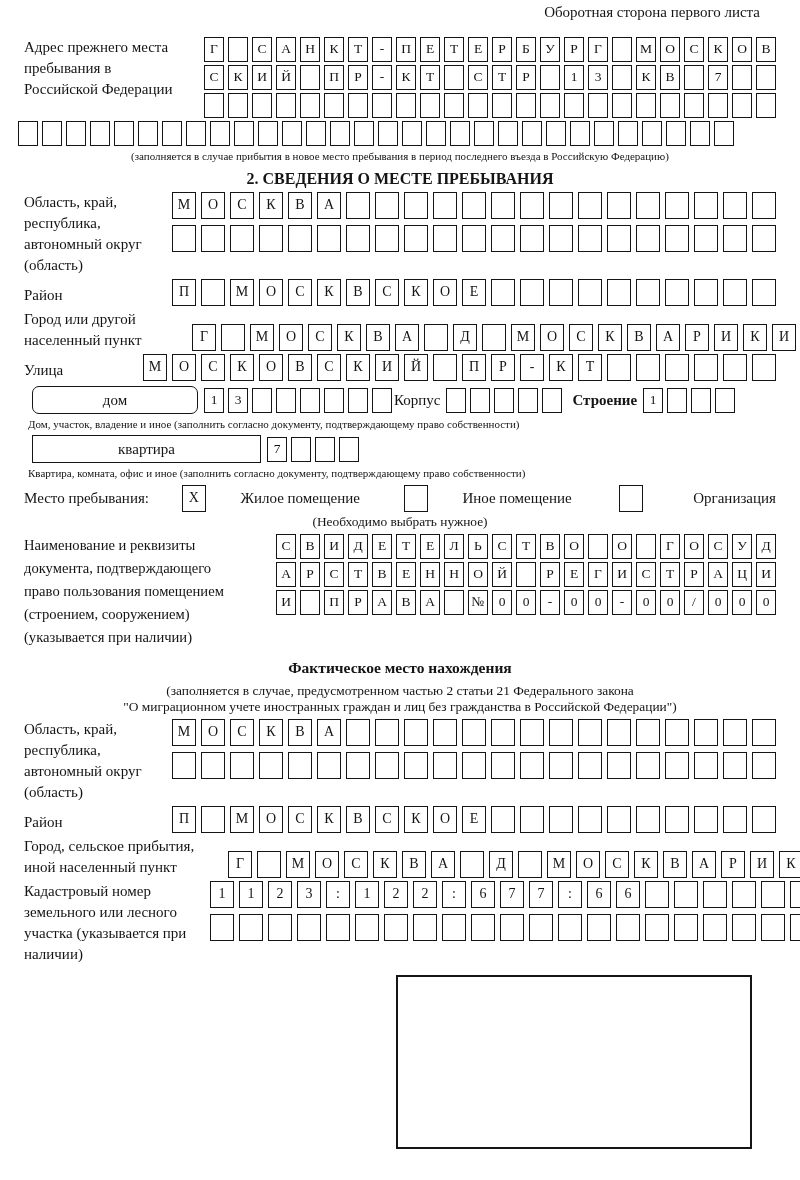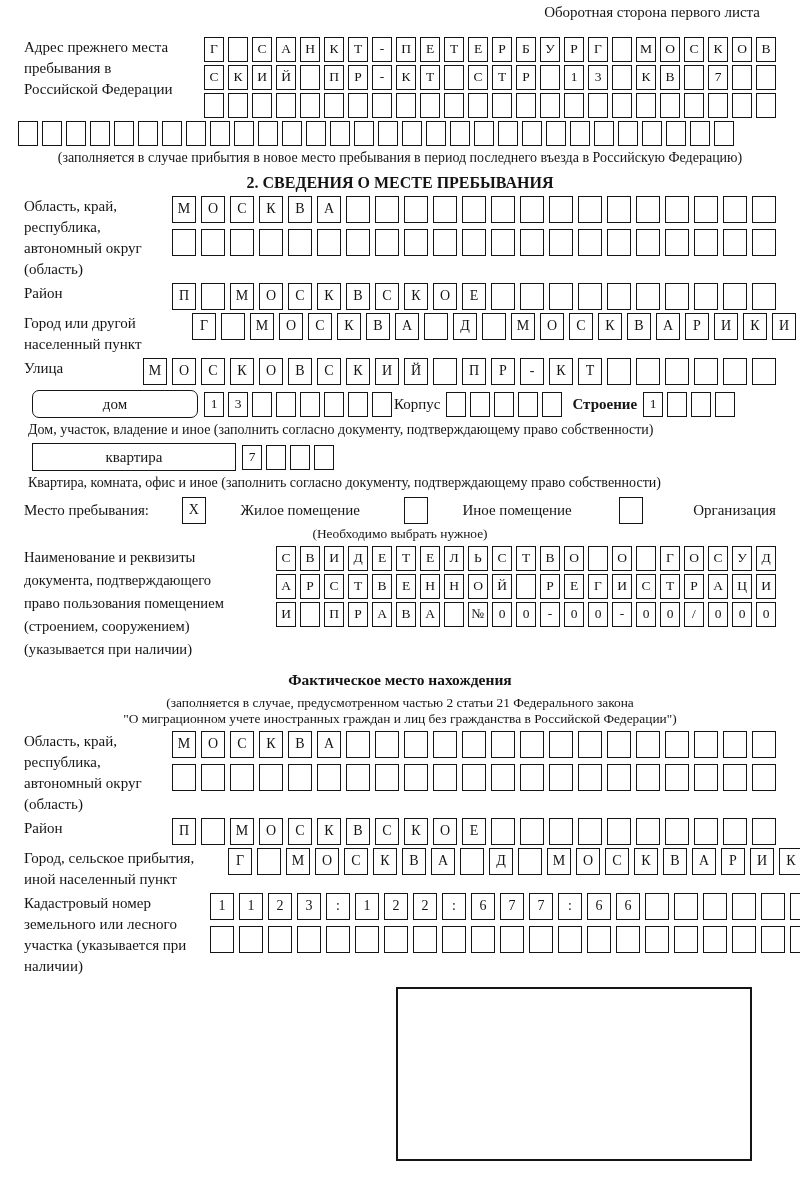--- a/index.html
+++ b/index.html
@@ -15,24 +15,24 @@
   .w190{width:196px;flex:0 0 196px;}
   .w215{width:218px;flex:0 0 218px;line-height:25px;}
   .w170{width:178px;flex:0 0 178px;}
   .cells{display:flex;}
   .cell{box-sizing:border-box;border:1.5px solid #151515;text-align:center;flex:0 0 auto;background:#fff;}
   .sm{gap:4px}
   .sm .cell{width:20px;height:25px;font-size:13.5px;line-height:22px;}
   .md{gap:5px}
   .md .cell{width:24px;height:27px;font-size:14px;line-height:24px;}
   .fullrow{margin-top:3px;justify-content:flex-start;margin-left:-6px;}
-  .caption{font-size:14px;text-align:center;margin:4px 0 2px 0;}
+  .caption{font-size:11px;text-align:center;margin:4px 0 2px 0;}
   .heading{font-size:16px;font-weight:bold;text-align:center;margin:8px 0 4px 0;}
   .heading2{font-size:15.5px;font-weight:bold;text-align:center;margin:10px 0 6px 0;}
-  .field{display:flex;align-items:flex-start;margin:3px 0;}
+  .field{display:flex;align-items:flex-end;margin:3px 0;}
   .field .cells{margin-left:auto;}
   .widebox{box-sizing:border-box;border:1.5px solid #151515;height:28px;display:flex;align-items:center;justify-content:center;font-size:15px;}
   .houserow{display:flex;align-items:center;margin:5px 0 2px 0;}
   .inl{font-size:15px;white-space:nowrap;}
   .cellbox{box-sizing:border-box;border:1.5px solid #151515;width:24px;height:27px;font-size:14px;line-height:24px;text-align:center;flex:0 0 auto;background:#fff;}
   .stayrow{display:flex;align-items:center;margin:6px 0 2px 0;justify-content:space-between;}
   .notectr{font-size:13.4px;text-align:center;margin:2px 0 4px 0;}
   .stampbox{box-sizing:border-box;border:2px solid #151515;width:356px;height:174px;margin:10px 0 6px 372px;background:#fff;}
 </style>
 </head>
@@ -319,21 +319,21 @@
     <div class="cells sm" style="margin-left:6px;">
         <span class="cell filled">1</span>
         <span class="cell"></span>
         <span class="cell"></span>
         <span class="cell"></span>
       </div>
   </div>
   <div class="caption" style="text-align:left;margin-left:4px;">Дом, участок, владение и иное (заполнить согласно документу, подтверждающему право собственности)</div>
 
   <div class="houserow">
-    <div class="widebox" style="width:204px;margin-left:8px;">квартира</div>
+    <div class="widebox" style="width:229px;margin-left:8px;">квартира</div>
     <div class="cells sm" style="margin-left:6px;">
         <span class="cell filled">7</span>
         <span class="cell"></span>
         <span class="cell"></span>
         <span class="cell"></span>
       </div>
   </div>
   <div class="caption" style="text-align:left;margin-left:4px;">Квартира, комната, офис и иное (заполнить согласно документу, подтверждающему право собственности)</div>
 
   <div class="stayrow">

